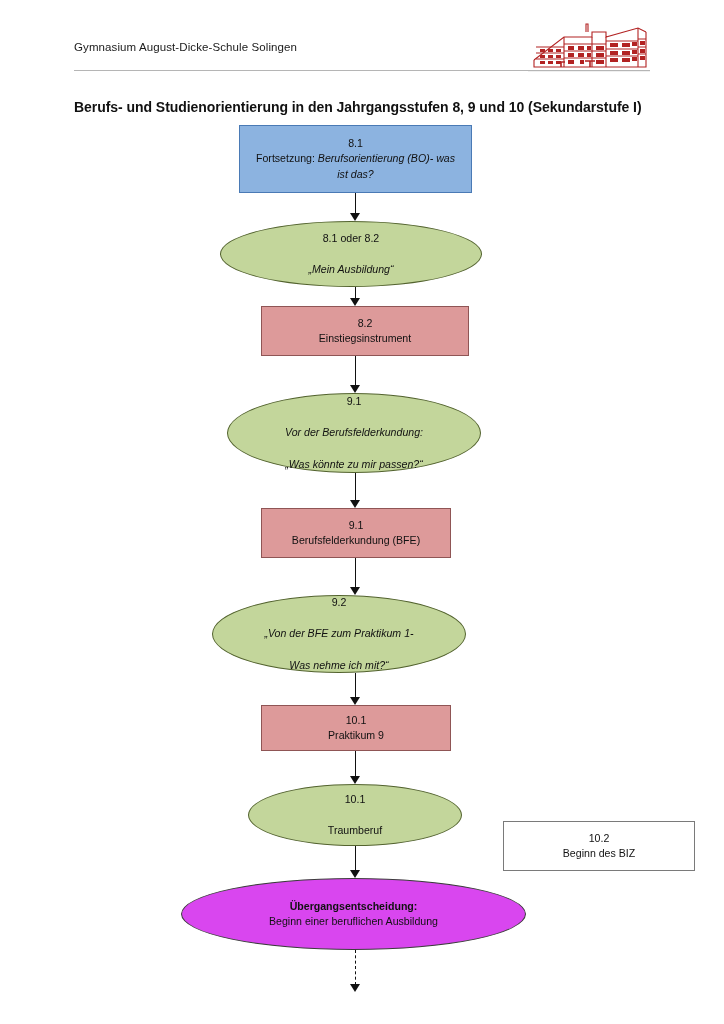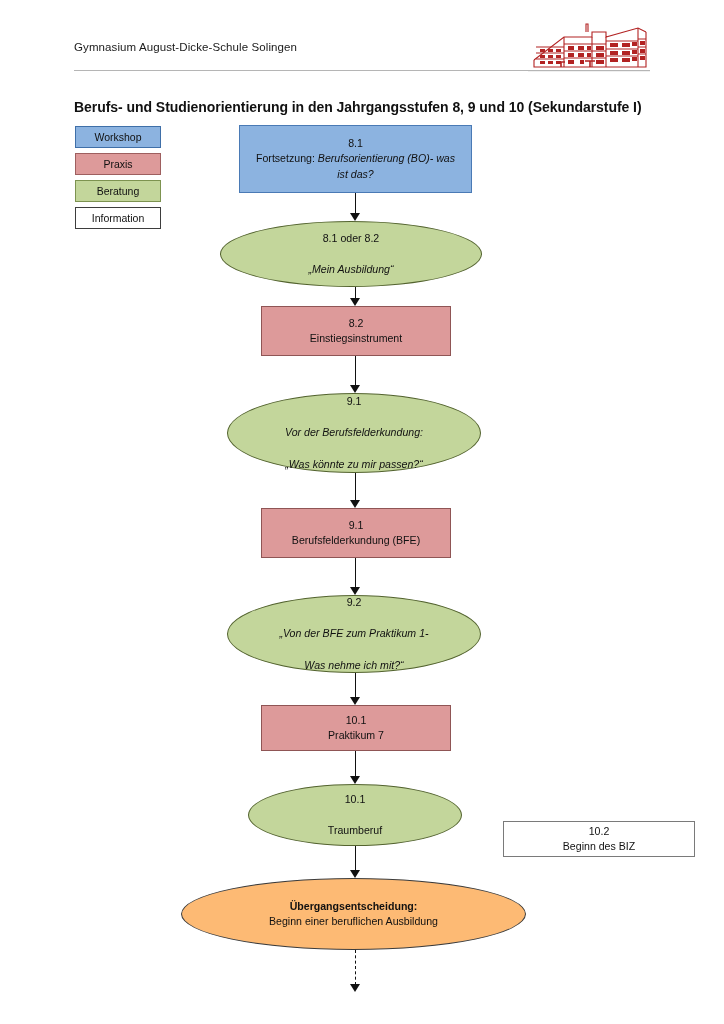--- a/index.html
+++ b/index.html
@@ -101,21 +101,21 @@
   .rect { border: 1px solid #555; }
   .rect.blue  { background: #8cb3e0; border-color: #4a7ab5; }
   .rect.pink  { background: #dd9a9a; border-color: #8f5555; }
   .rect.white { background: #ffffff; border-color: #7a7a7a; }
 
   .ellipse {
     border: 1px solid #4f4f4f;
     border-radius: 50%;
   }
   .ellipse.green { background: #c3d69b; border-color: #53632f; gap: 16px; }
-  .ellipse.gray  { background: #fdba74; border-color: #3c3c3c; }
+  .ellipse.gray  { background: #d946ef; border-color: #3c3c3c; }
 
   
   .conn {
     position: absolute;
     width: 16px;
     display: flex;
     flex-direction: column;
     align-items: center;
   }
   .conn .stem {
@@ -200,34 +200,20 @@
       <path d="M33 42 L33 47 M29 42 L37 42"></path>
       <path d="M62 41 L62 47 M57 41 L67 41"></path>
     </g>
     <rect x="0" y="50" width="122" height="1.2" fill="#b5b5b5"></rect>
   </svg>
 
   <div class="header-rule"></div>
 
   <h1 class="page-title">Berufs- und Studienorientierung in den Jahrgangsstufen 8, 9 und 10 (Sekundarstufe I)</h1>
 
-  <div class="legend">
-    <div class="legend-item workshop">
-      <span>Workshop</span>
-    </div>
-    <div class="legend-item praxis">
-      <span>Praxis</span>
-    </div>
-    <div class="legend-item beratung">
-      <span>Beratung</span>
-    </div>
-    <div class="legend-item information">
-      <span>Information</span>
-    </div>
-  </div>
 
   <div class="node rect blue" style="left:239px; top:125px; width:233px; height:68px;text-align:right;">
     <span class="line">8.1</span>
     <span class="line"><span>Fortsetzung: </span><i>Berufsorientierung (BO)- was</i></span>
     <span class="line ital">ist das?</span>
   </div>
 
   <div class="conn" style="left:347px; top:193px; height:28px;">
     <span class="stem"></span>
     <span class="head"></span>
@@ -236,21 +222,21 @@
   <div class="node ellipse green" style="left:220px; top:221px; width:262px; height:66px;">
     <span class="line">8.1 oder 8.2</span>
     <span class="line ital">„Mein Ausbildung“</span>
   </div>
 
   <div class="conn" style="left:347px; top:287px; height:19px;">
     <span class="stem"></span>
     <span class="head"></span>
   </div>
 
-  <div class="node rect pink" style="left:261px; top:306px; width:190px; height:50px;">
+  <div class="node rect pink" style="left:261px; top:306px; width:208px; height:50px;">
     <span class="line">8.2</span>
     <span class="line">Einstiegsinstrument</span>
   </div>
 
   <div class="conn" style="left:347px; top:356px; height:37px;">
     <span class="stem"></span>
     <span class="head"></span>
   </div>
 
   <div class="node ellipse green" style="left:227px; top:393px; width:254px; height:80px;">
@@ -267,34 +253,34 @@
   <div class="node rect pink" style="left:261px; top:508px; width:190px; height:50px;">
     <span class="line">9.1</span>
     <span class="line">Berufsfelderkundung (BFE)</span>
   </div>
 
   <div class="conn" style="left:347px; top:558px; height:37px;">
     <span class="stem"></span>
     <span class="head"></span>
   </div>
 
-  <div class="node ellipse green" style="left:227px; top:595px; width:254px; height:78px;">
+  <div class="node ellipse green" style="left:212px; top:595px; width:254px; height:78px;">
     <span class="line">9.2</span>
     <span class="line ital">„Von der BFE zum Praktikum 1-</span>
     <span class="line ital">Was nehme ich mit?“</span>
   </div>
 
   <div class="conn" style="left:347px; top:673px; height:32px;">
     <span class="stem"></span>
     <span class="head"></span>
   </div>
 
   <div class="node rect pink" style="left:261px; top:705px; width:190px; height:46px;">
     <span class="line">10.1</span>
-    <span class="line">Praktikum 7</span>
+    <span class="line">Praktikum 9</span>
   </div>
 
   <div class="conn" style="left:347px; top:751px; height:33px;">
     <span class="stem"></span>
     <span class="head"></span>
   </div>
 
   <div class="node ellipse green" style="left:248px; top:784px; width:214px; height:62px;">
     <span class="line">10.1</span>
     <span class="line">Traumberuf</span>
@@ -308,18 +294,18 @@
   <div class="node ellipse gray" style="left:181px; top:878px; width:345px; height:72px;">
     <span class="line bold">Übergangsentscheidung:</span>
     <span class="line">Beginn einer beruflichen Ausbildung</span>
   </div>
 
   <div class="conn dashed" style="left:347px; top:950px; height:42px;">
     <span class="stem"></span>
     <span class="head"></span>
   </div>
 
-  <div class="node rect white" style="left:503px; top:821px; width:192px; height:36px;">
+  <div class="node rect white" style="left:503px; top:821px; width:192px; height:50px;">
     <span class="line">10.2</span>
     <span class="line">Beginn des BIZ</span>
   </div>
 
 </div>
 
 </body></html>

